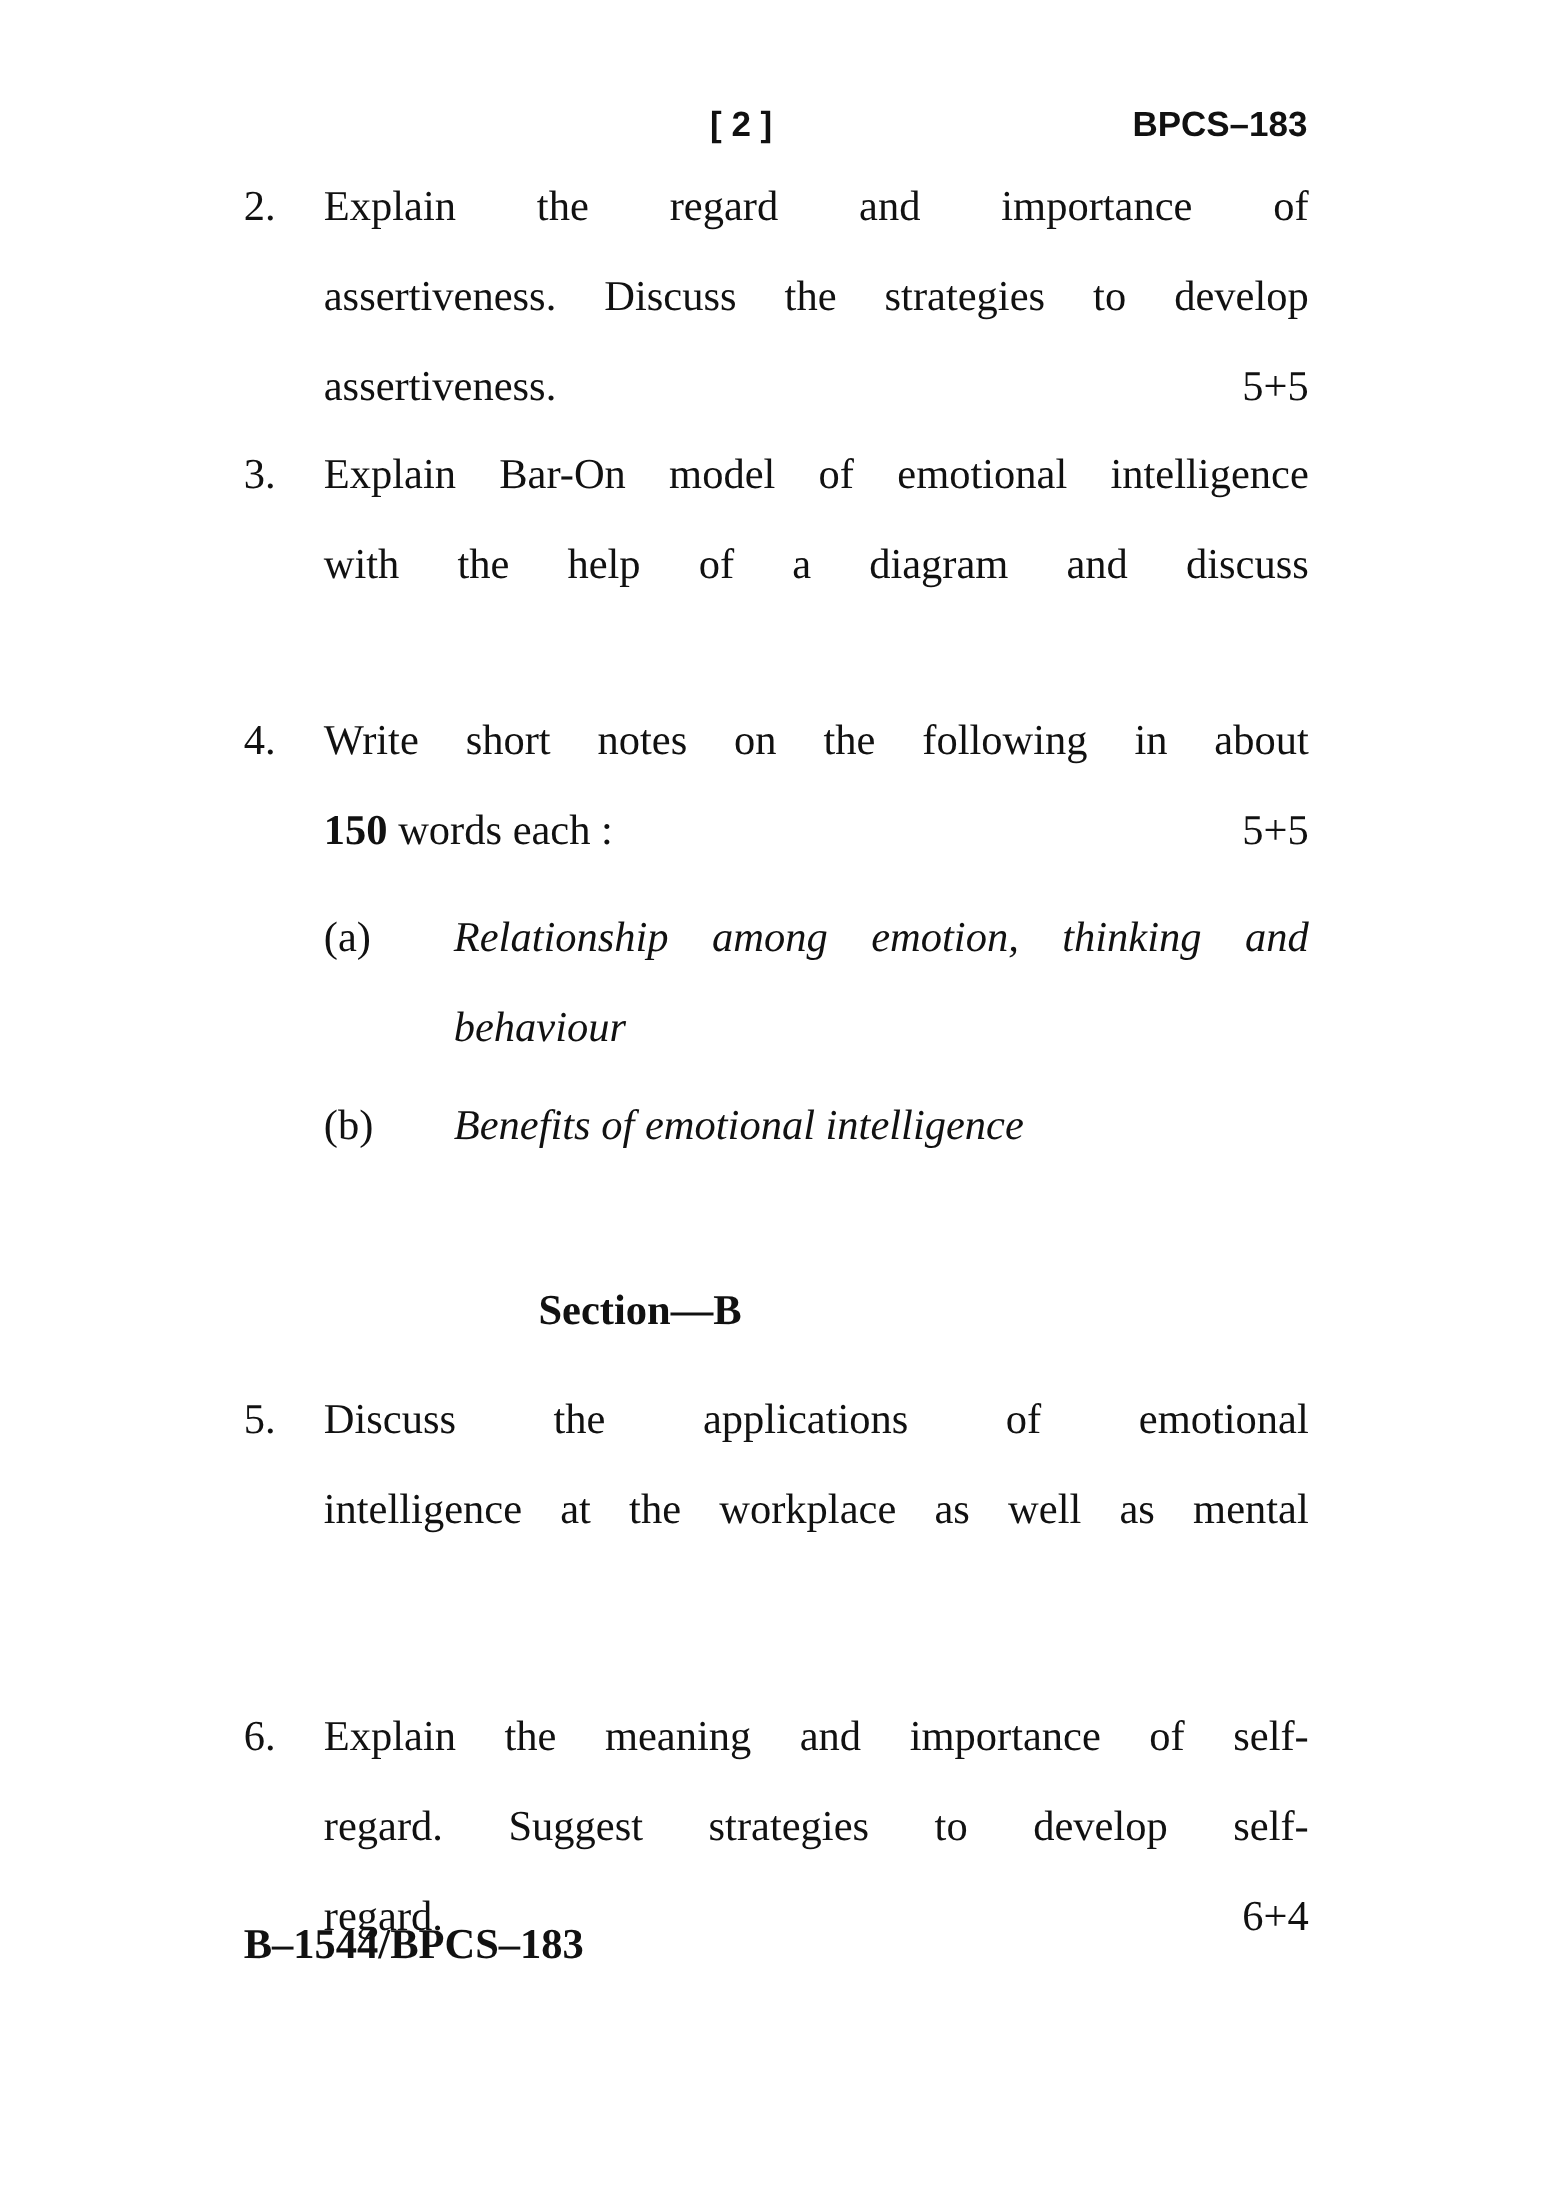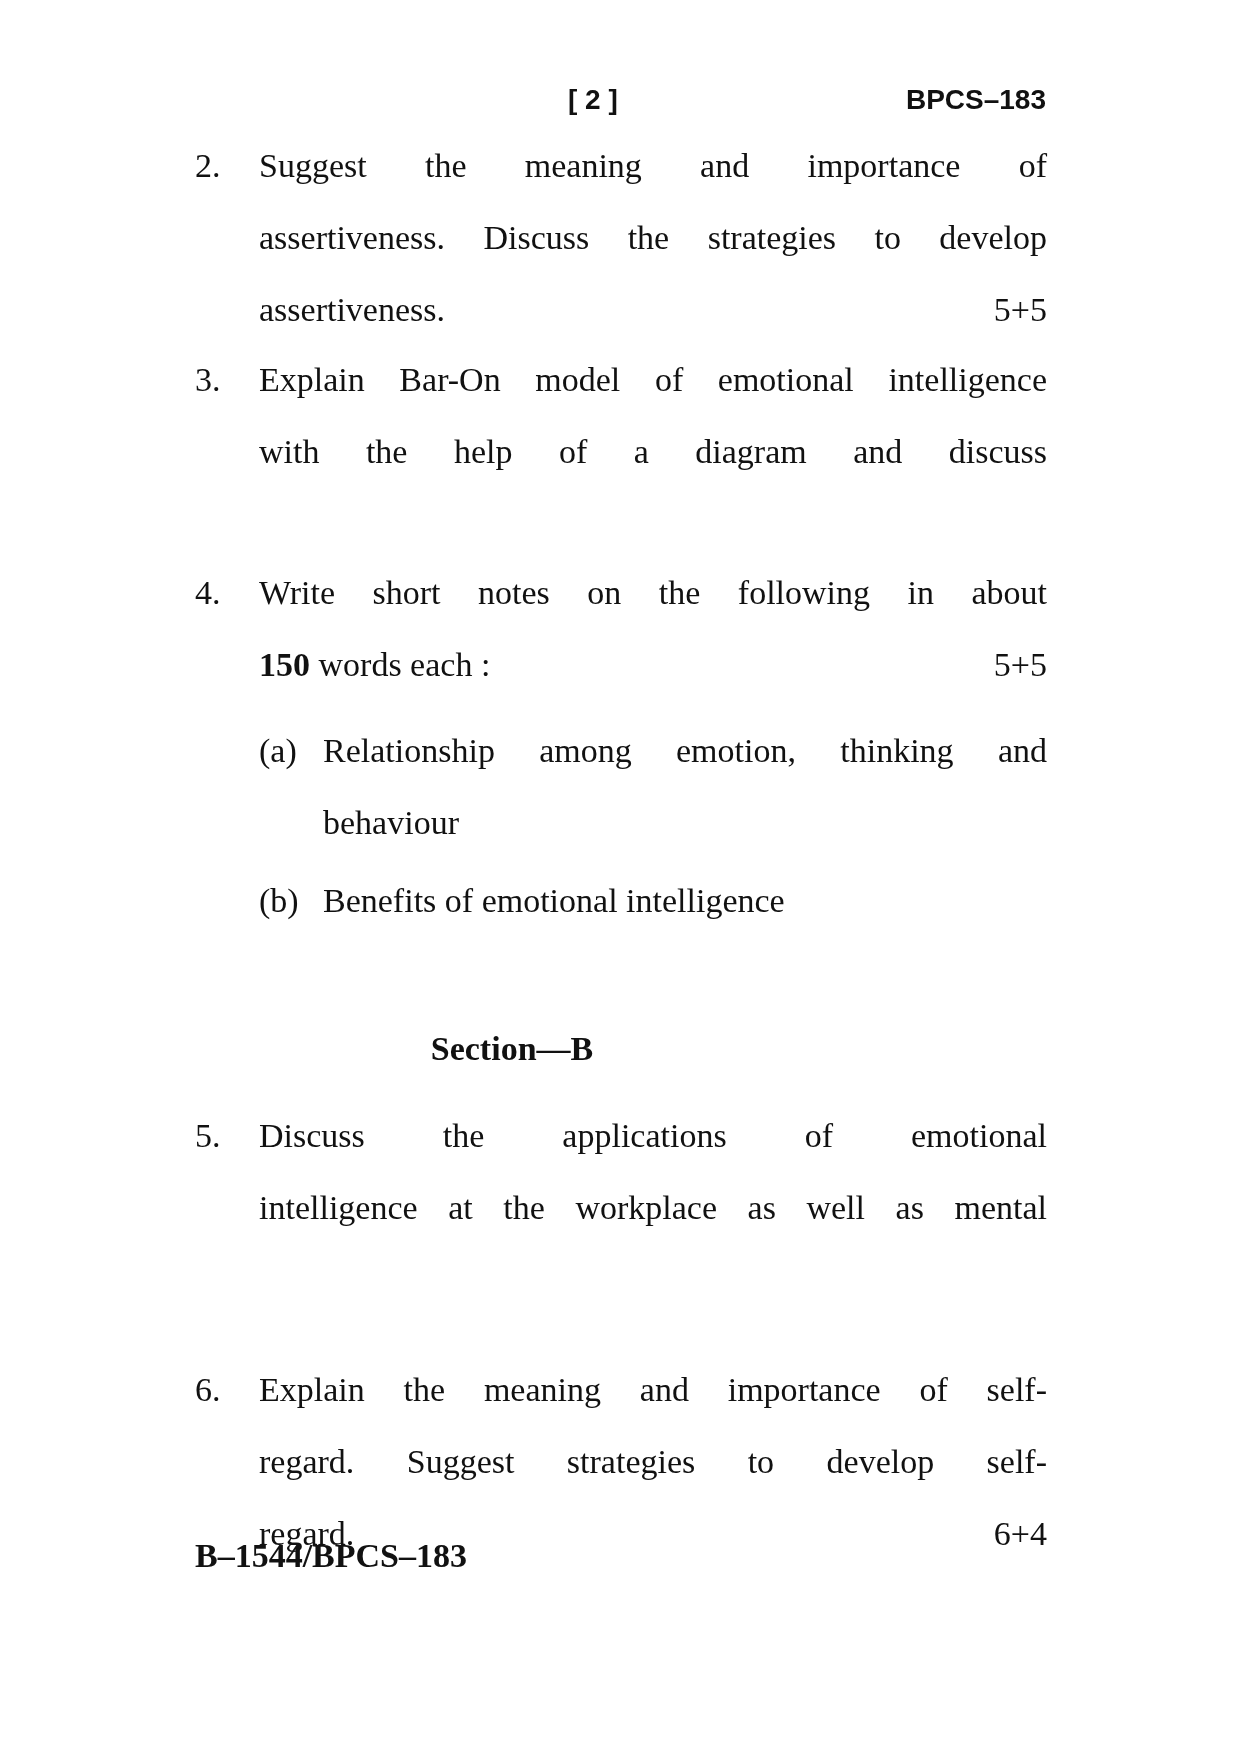--- a/index.html
+++ b/index.html
@@ -8,39 +8,39 @@
             font-family: "Liberation Sans", sans-serif; font-weight: bold; font-size: 28px; }
   .page-num { position: absolute; left: 568px; top: 4px; }
   .code { position: absolute; right: 195px; top: 4px; }
   .q { position: absolute; left: 195px; width: 852px; font-family: "Liberation Serif", serif; font-size: 34px; }
   .q .num { position: absolute; left: 0; top: 0; }
   .q .body { margin-left: 64px; }
   .line { height: 72px; line-height: 60px; text-align: justify; text-align-last: justify; white-space: nowrap; }
   .line.last { text-align-last: auto; display: flex; justify-content: space-between; }
   .sub { position: relative; height: 72px; line-height: 60px; }
   .sub .lbl { position: absolute; left: 0; }
-  .sub .txt { margin-left: 64px; }
+  .sub .txt { margin-left: 104px; font-style: italic; }
   .section { position: absolute; top: 1030px; left: 0; width: 1024px; text-align: center;
              font-family: "Liberation Serif", serif; font-weight: bold; font-size: 34px; }
   .footer { position: absolute; top: 1537px; left: 195px; font-family: "Liberation Serif", serif;
             font-weight: bold; font-size: 34px; }
   b { font-weight: bold; margin-top: 32px; }
 </style>
 </head>
 <body>
 
 <div class="header">
   <span class="page-num">[ 2 ]</span>
   <span class="code">BPCS–183</span>
 </div>
 
 <div class="q" style="top:136px;">
   <span class="num" style="line-height:60px;">2.</span>
   <div class="body">
-    <div class="line">Suggest the meaning and importance of</div>
+    <div class="line">Explain the regard and importance of</div>
     <div class="line">assertiveness. Discuss the strategies to develop</div>
     <div class="line last">
       <span>assertiveness.</span>
       <span>5+5</span>
     </div>
   </div>
 </div>
 
 <div class="q" style="top:350px;">
   <span class="num" style="line-height:60px;">3.</span>

